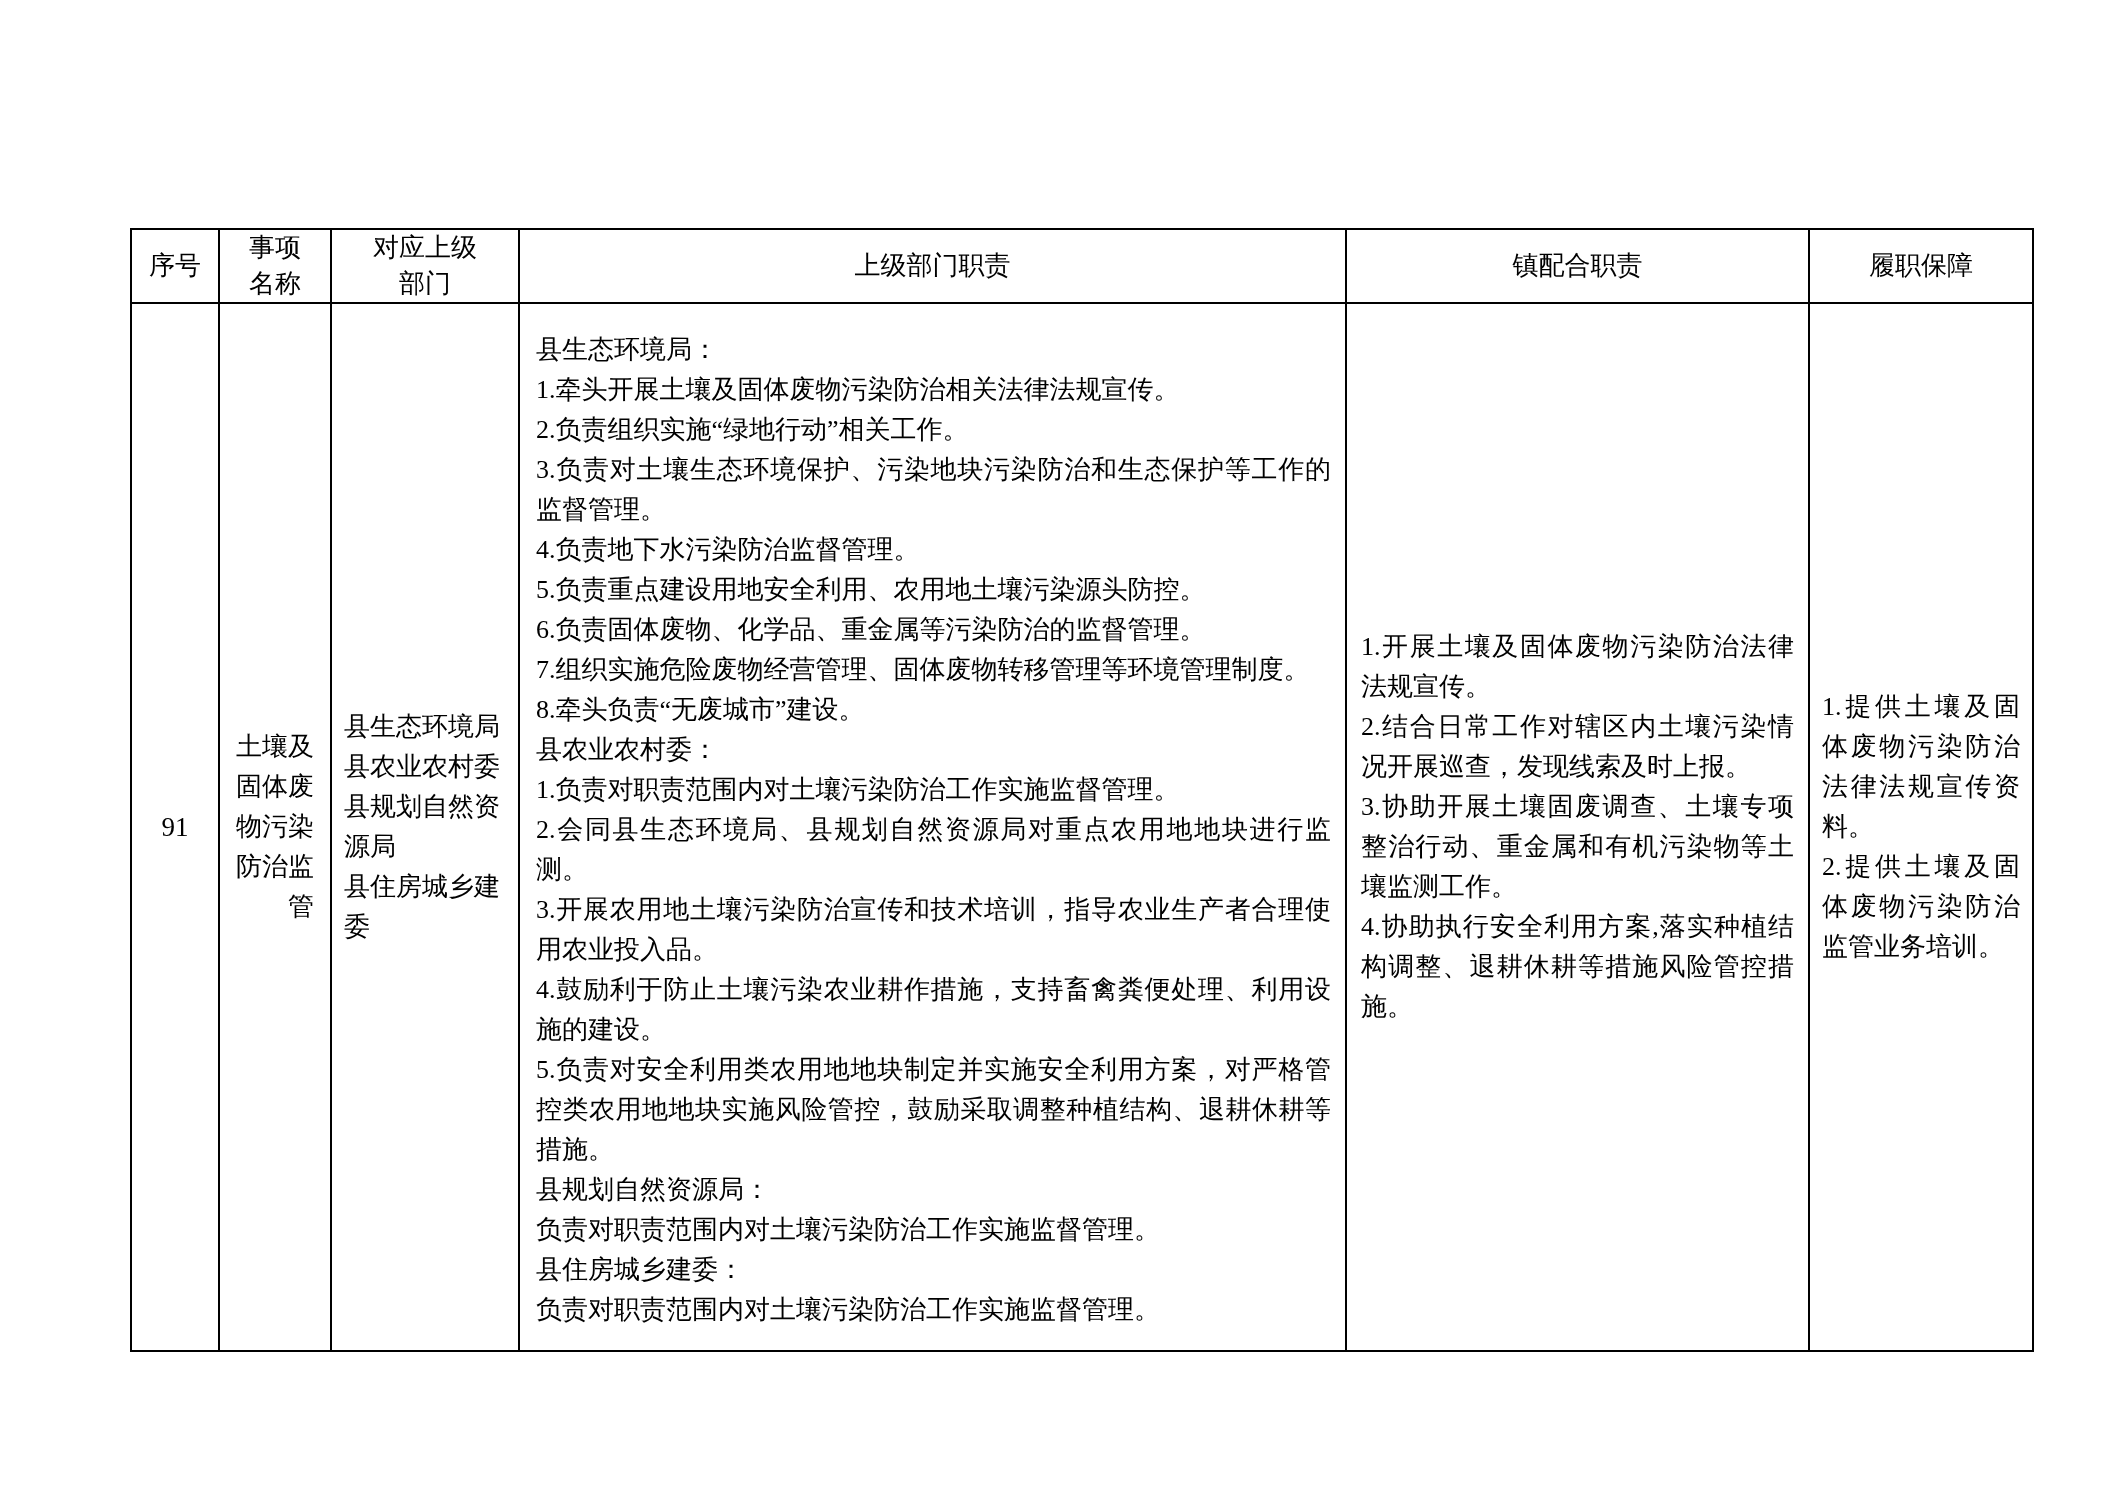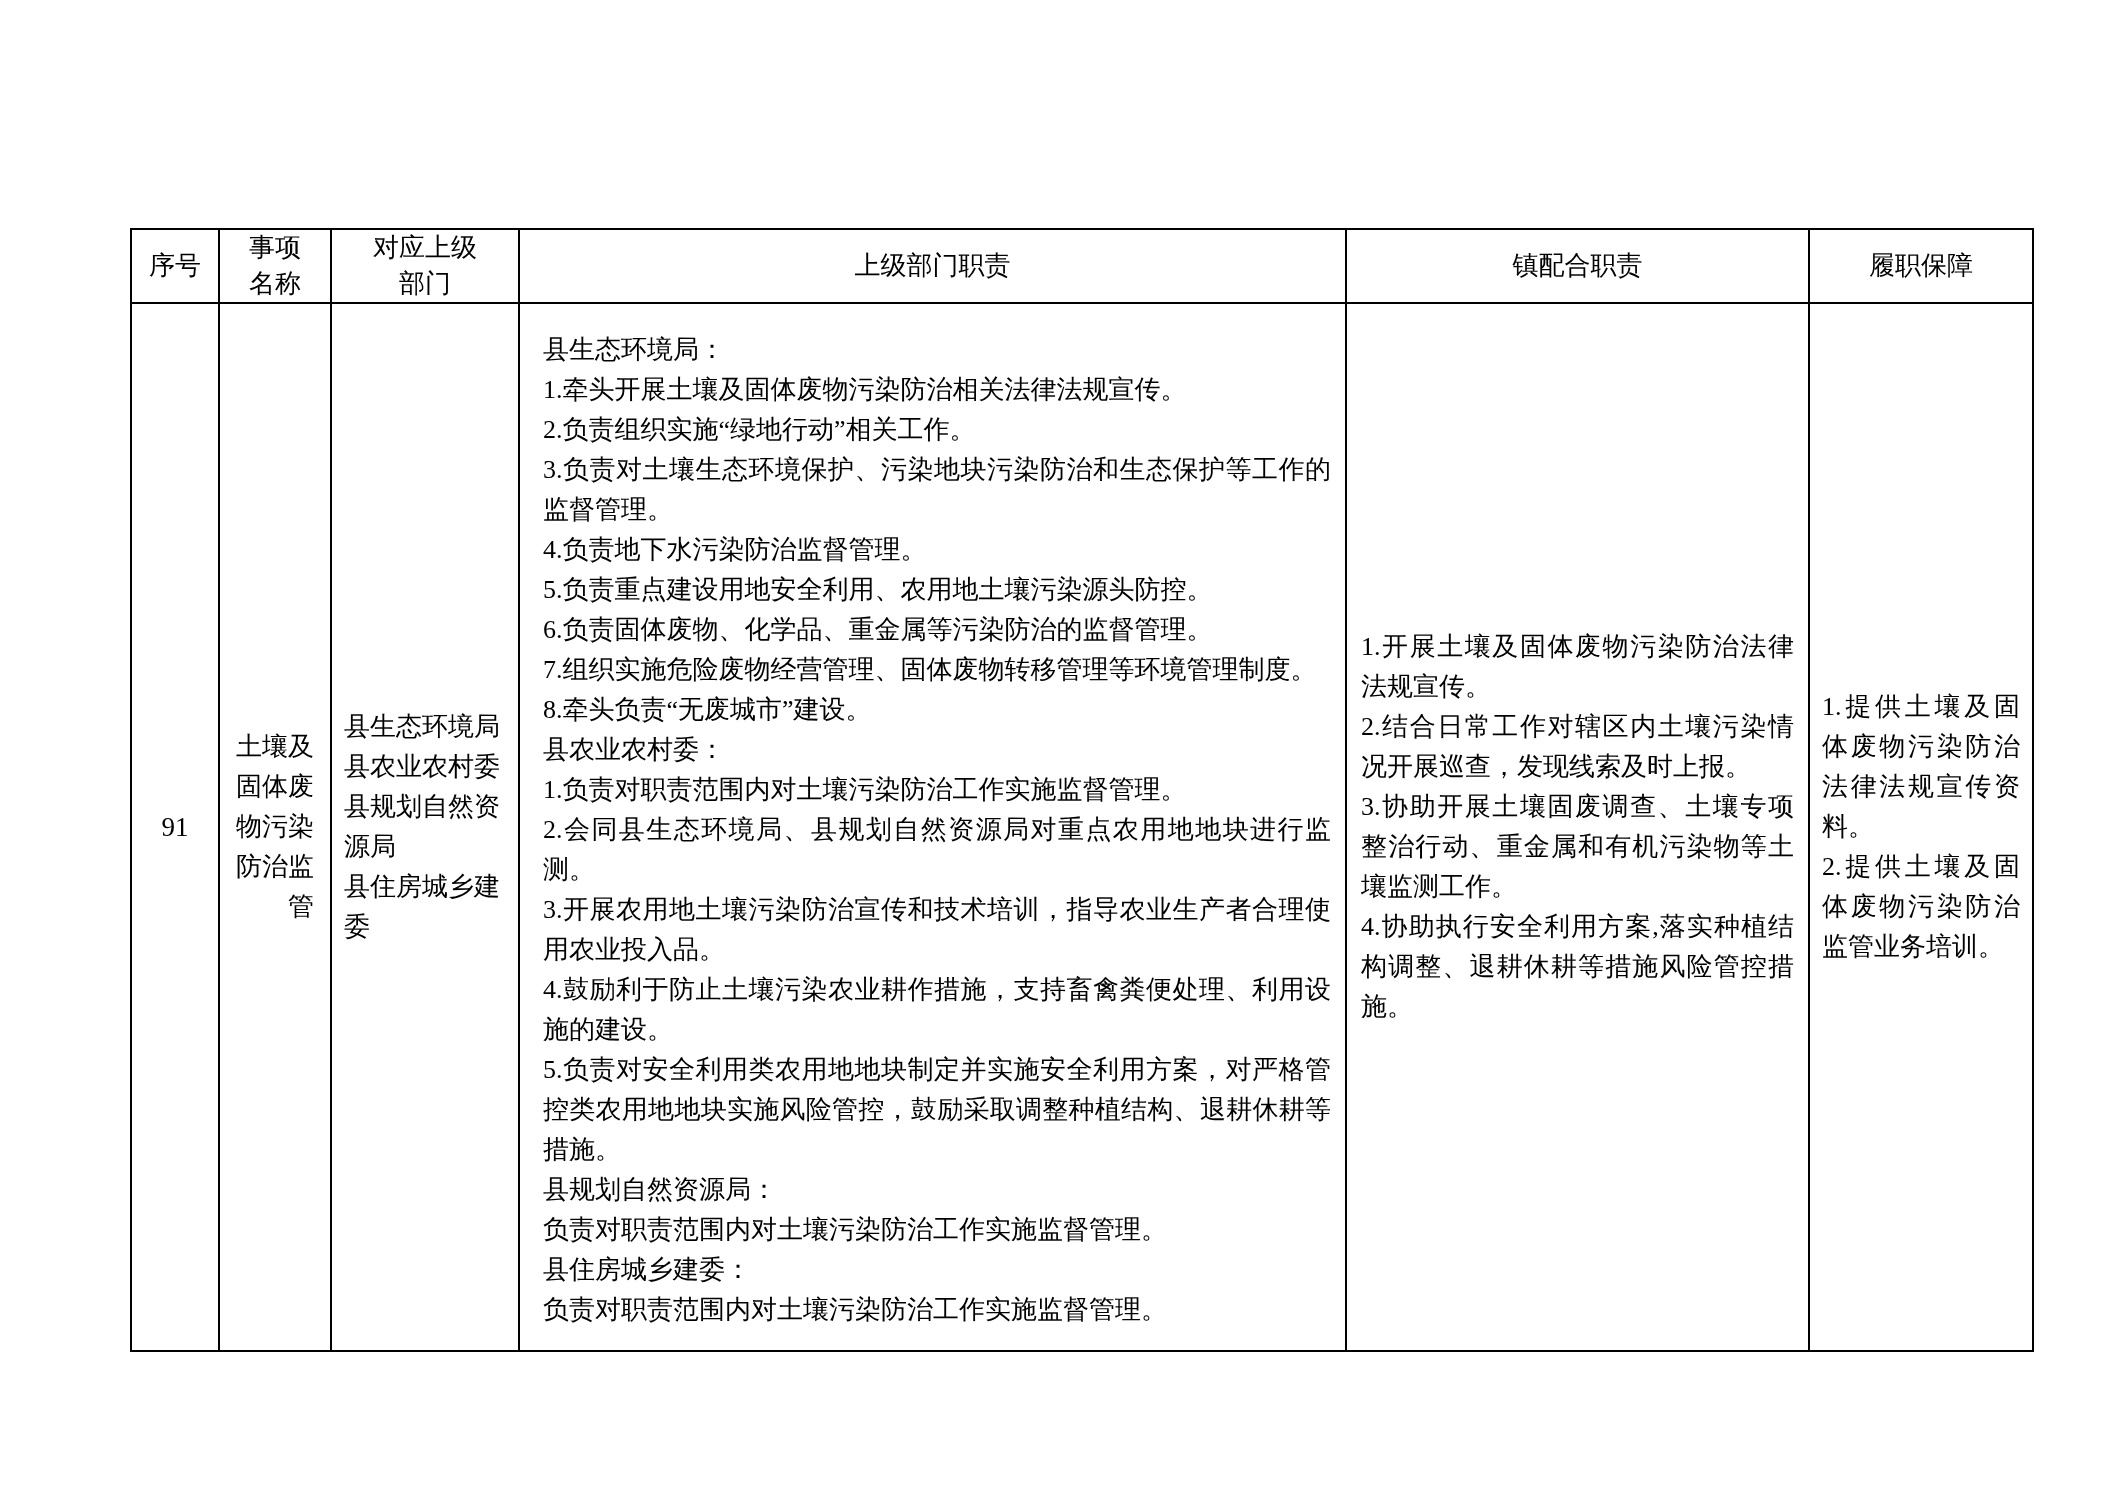--- a/index.html
+++ b/index.html
@@ -54,21 +54,21 @@
   }
   td.c-dept {
     padding: 0 12px;
     line-height: 40px;
     white-space: pre-line;
     text-align: left;
     border-radius: 10px;
   }
   td.c-superior {
     vertical-align: top;
-    padding: 26px 14px 20px 23px;
+    padding: 26px 14px 20px 16px;
     line-height: 40px;
     white-space: pre-line;
     text-align: justify;
   }
   td.c-town {
     padding: 0 14px;
     line-height: 40px;
     white-space: pre-line;
     text-align: justify;
   }

